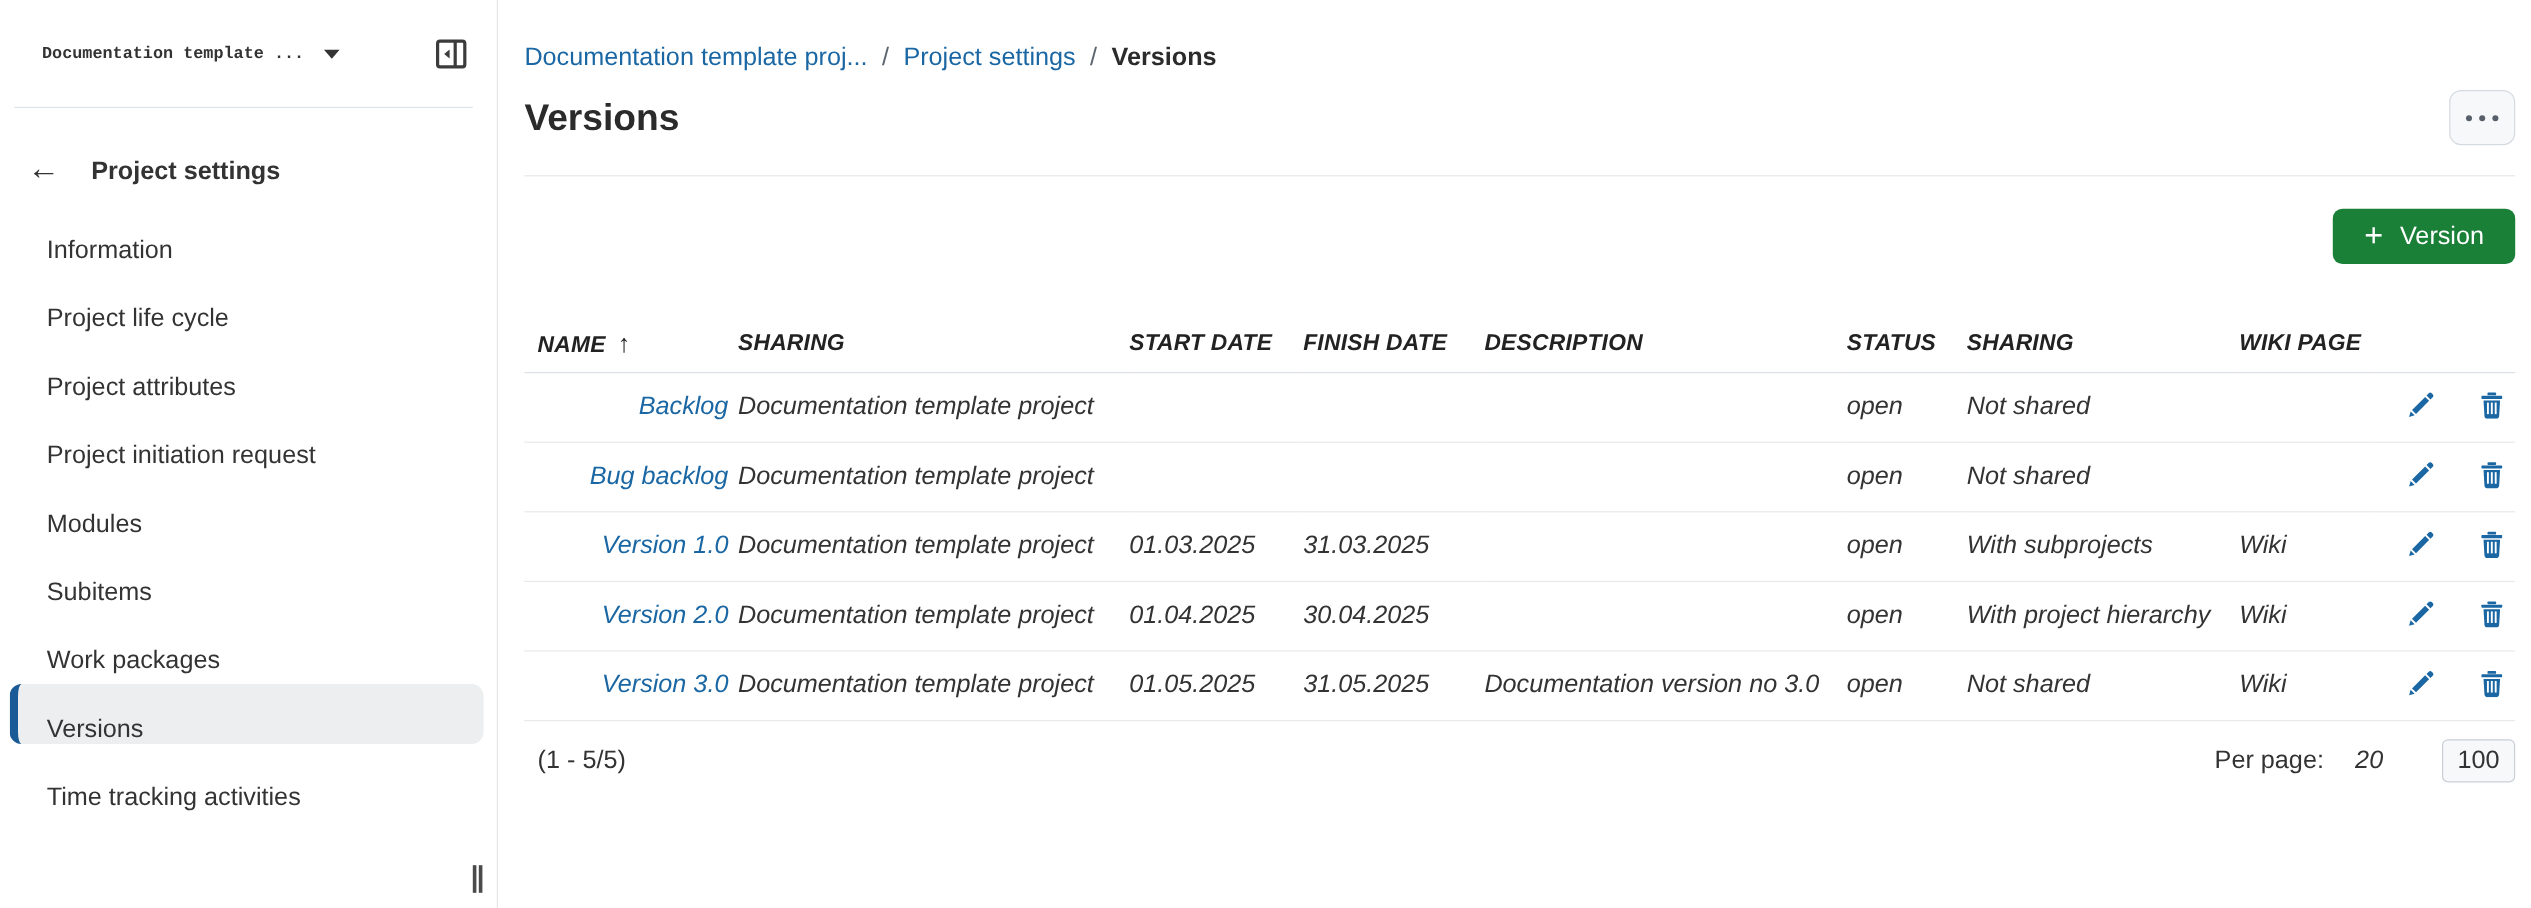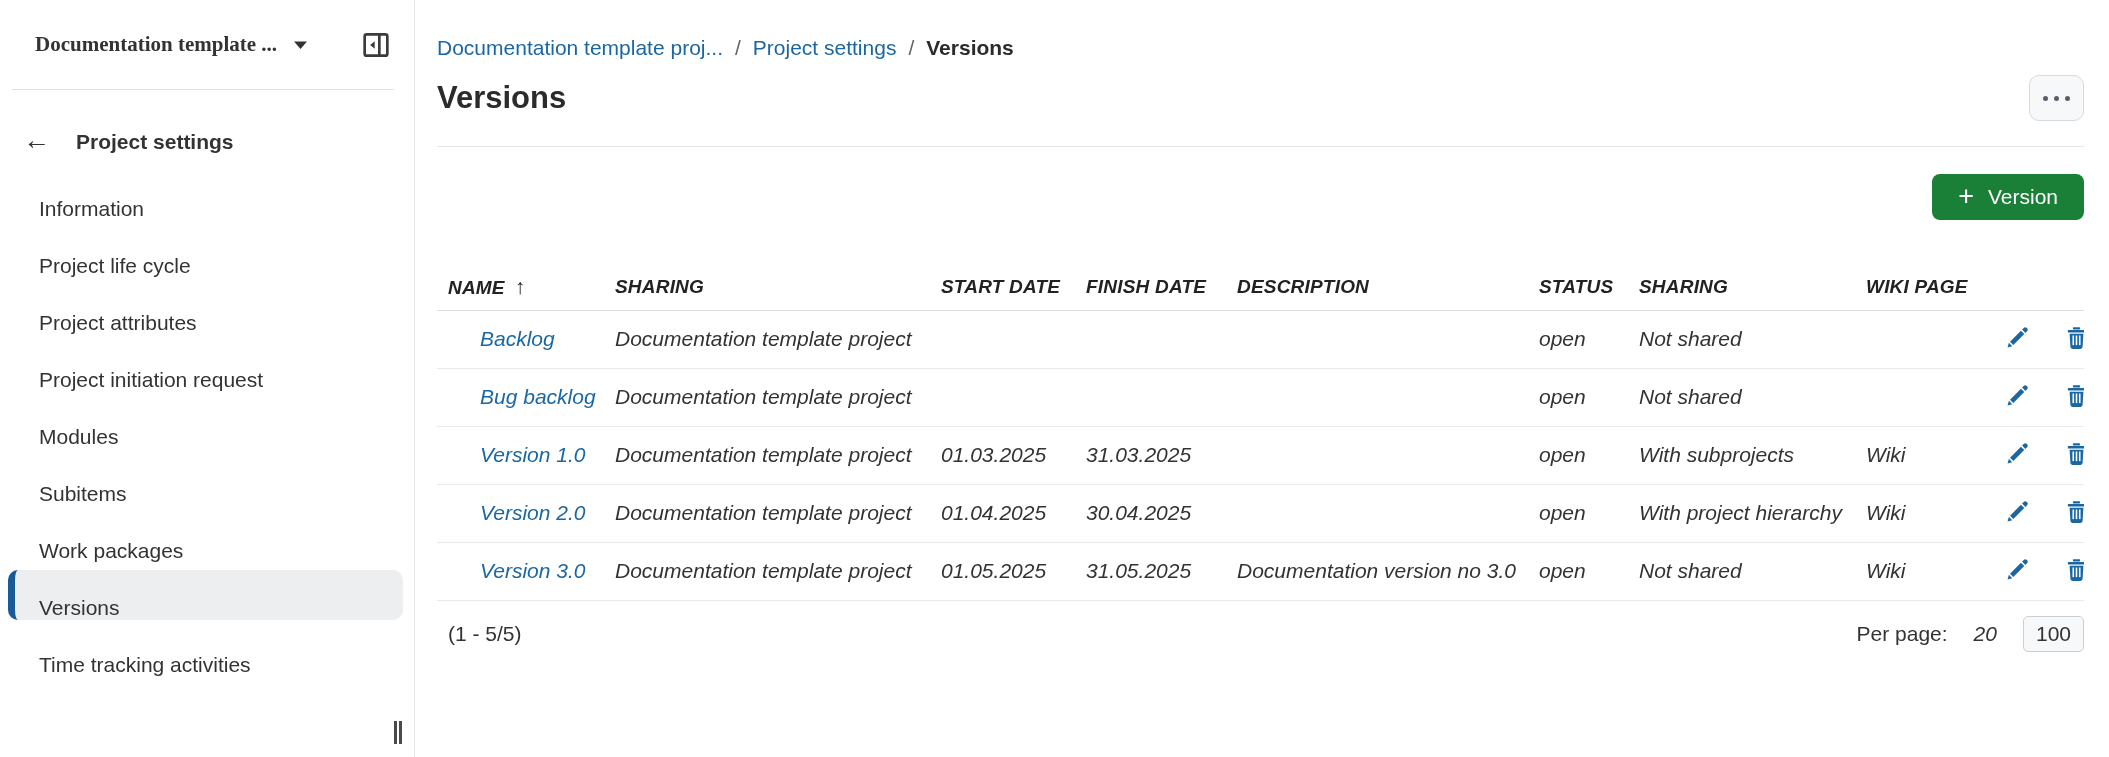--- a/index.html
+++ b/index.html
@@ -12,38 +12,38 @@
   }
   .app { display: flex; width: 2109px; height: 757px; }
 
   
   .sidebar { width: 415px; min-width: 415px; position: relative; background: #fff; border-right: 1px solid #E4E6E8; }
   .sidebar-header {
     height: 90px; margin: 0 20px 0 12px; padding: 0 0 0 23px;
     border-bottom: 1px solid #DDE3E8;
     display: flex; align-items: center; justify-content: space-between;
   }
-  .project-selector { display: flex; align-items: center; gap: 16px; background: none; border: none; padding: 0; cursor: pointer; font-family: Liberation Serif, serif; font-size: 21px; font-weight: 700; color: #333; white-space: nowrap; }
+  .project-selector { display: flex; align-items: center; gap: 16px; background: none; border: none; padding: 0; cursor: pointer; font-family: Liberation Mono, monospace; font-size: 14px; font-weight: 700; color: #333; white-space: nowrap; }
   .collapse-btn { background: none; border: none; padding: 0; cursor: pointer; display: flex; align-items: center; }
   .back-row { display: flex; align-items: baseline; gap: 26px; margin: 36px 0 0 23px; height: 30px; font-size: 21px; font-weight: 700; color: #333; cursor: pointer; }
   .back-arrow { font-size: 27px; font-weight: 400; line-height: 28px; }
   .nav { margin-top: 15px; }
   .nav-item {
     height: 50px; display: flex; align-items: flex-end;
     padding-left: 31px; margin: 0 11px 7px 8px;
     font-size: 21px; color: #333; border-radius: 10px; cursor: pointer; white-space: nowrap;
   }
   .nav-item.selected { background: #ECEEF0; border-left: 7px solid #1A5A96; padding-left: 24px; }
   .resize-handle {
     position: absolute; right: 12px; bottom: 13px; width: 8px; height: 23px;
     border-left: 3px solid #4a4a4a; border-right: 3px solid #4a4a4a; cursor: col-resize;
   }
 
   
-  .main { flex: 1; min-width: 0; padding: 0 25px 0 22px; }
+  .main { flex: 1; min-width: 0; padding: 0 13px 0 22px; }
   .breadcrumb { padding-top: 36px; display: flex; align-items: center; gap: 12px; font-size: 21px; white-space: nowrap; }
   .crumb-link { color: #1A67A3; cursor: pointer; }
   .crumb-sep { color: #5A6570; }
   .crumb-current { color: #2b2b2b; font-weight: 700; }
 
   .title-row { display: flex; align-items: center; justify-content: space-between; margin-top: 14px; height: 48px; }
   .page-title { font-size: 31px; font-weight: 700; color: #2b2b2b; margin: 0; }
   .more-btn {
     width: 55px; height: 46px; border: 1px solid #D4DAE0; border-radius: 10px; background: #F7F8FA;
     display: flex; align-items: center; justify-content: center; gap: 6px; cursor: pointer;
@@ -66,32 +66,32 @@
     font-size: 19px; font-weight: 700; color: #222; letter-spacing: 0.2px;
     border-bottom: 1px solid #DCDFE3; padding: 0 8px 0 0; white-space: nowrap; overflow: hidden;
   }
   .versions-table th.col-name { padding-left: 11px; }
   .sort-arrow { font-weight: 400; font-size: 21px; margin-left: 10px; color: #222; }
   .versions-table td {
     height: 58px; vertical-align: middle;
     font-size: 21px; color: #333; border-bottom: 1px solid #E7E9EB;
     padding: 0 8px 0 0; white-space: nowrap; overflow: hidden;
   }
-  .versions-table td.cell-name { padding-left: 43px; }
+  .versions-table td.cell-name { padding-left: 43px; text-align: right; }
   .version-link { color: #1A67A3; text-decoration: none; cursor: pointer; }
   .versions-table td.cell-actions { text-align: right; padding-right: 12px; }
   .icon-btn { background: none; border: none; padding: 0; margin-left: 30px; cursor: pointer; vertical-align: middle; }
 
   .pagination-row { display: flex; justify-content: space-between; align-items: center; margin-top: 15px; padding-left: 11px; }
   .range-label { font-size: 21px; color: #333; }
   .per-page { display: flex; align-items: center; gap: 26px; font-size: 21px; color: #333; }
   .pp-option { font-style: italic; color: #333; cursor: pointer; }
   .pp-option.selected {
     font-style: normal; cursor: default;
-    border: 1px solid #C9CFD6; border-radius: 5px; background: #F7F8FA; padding: 5px 12px;
+    border: 1px solid #C9CFD6; border-radius: 5px; background: #F7F8FA; padding: 5px 12px; margin-left: 23px;
   }
 </style>
 </head>
 <body>
 
 <div class="app">
 
   <aside class="sidebar">
     <div class="sidebar-header">
       <button class="project-selector">

